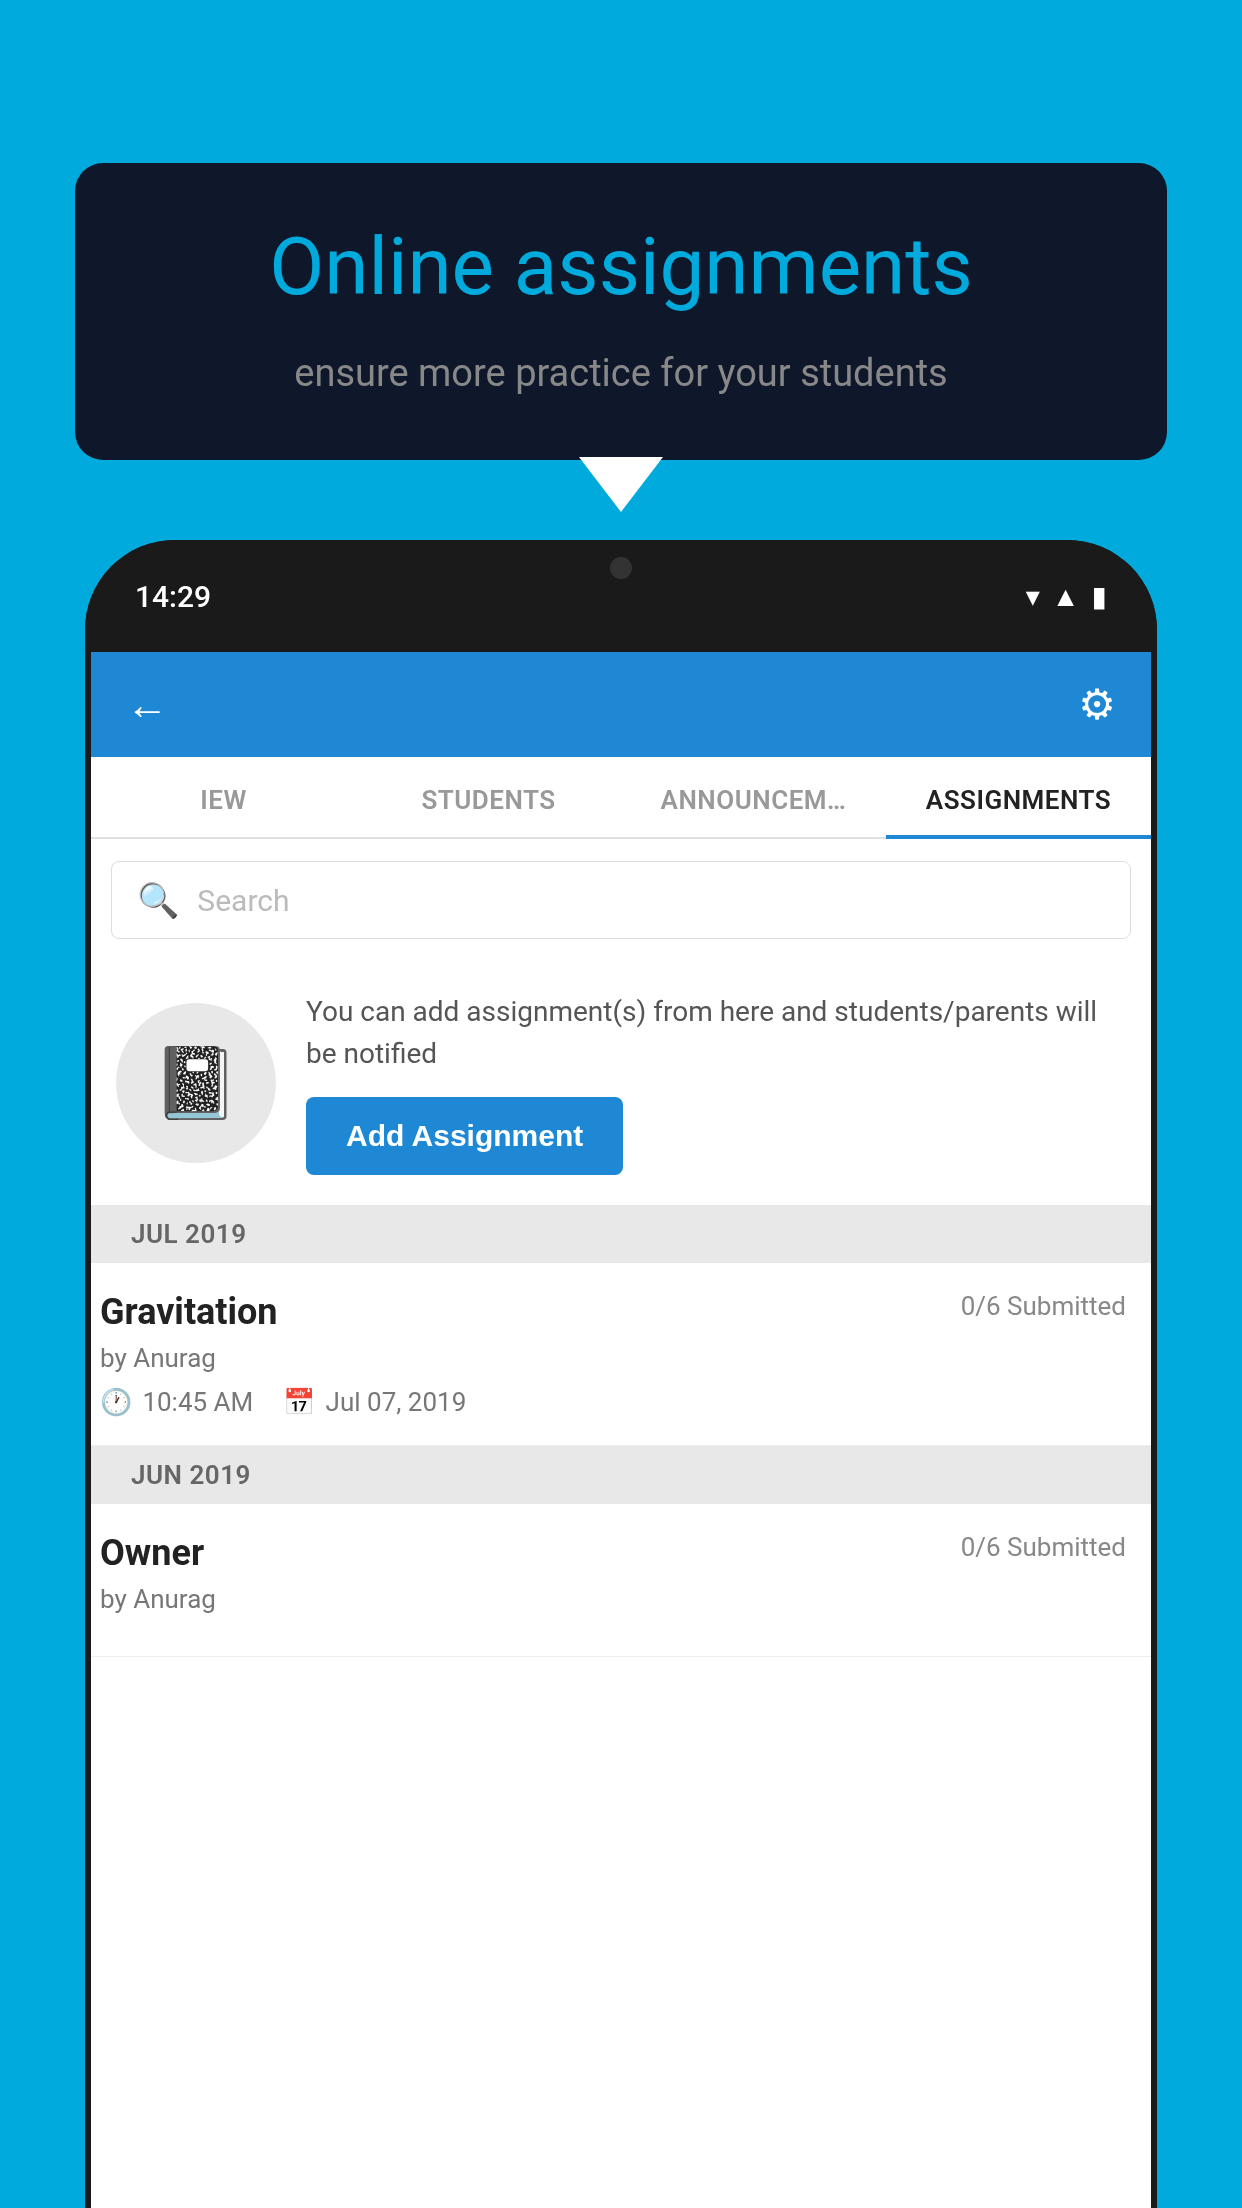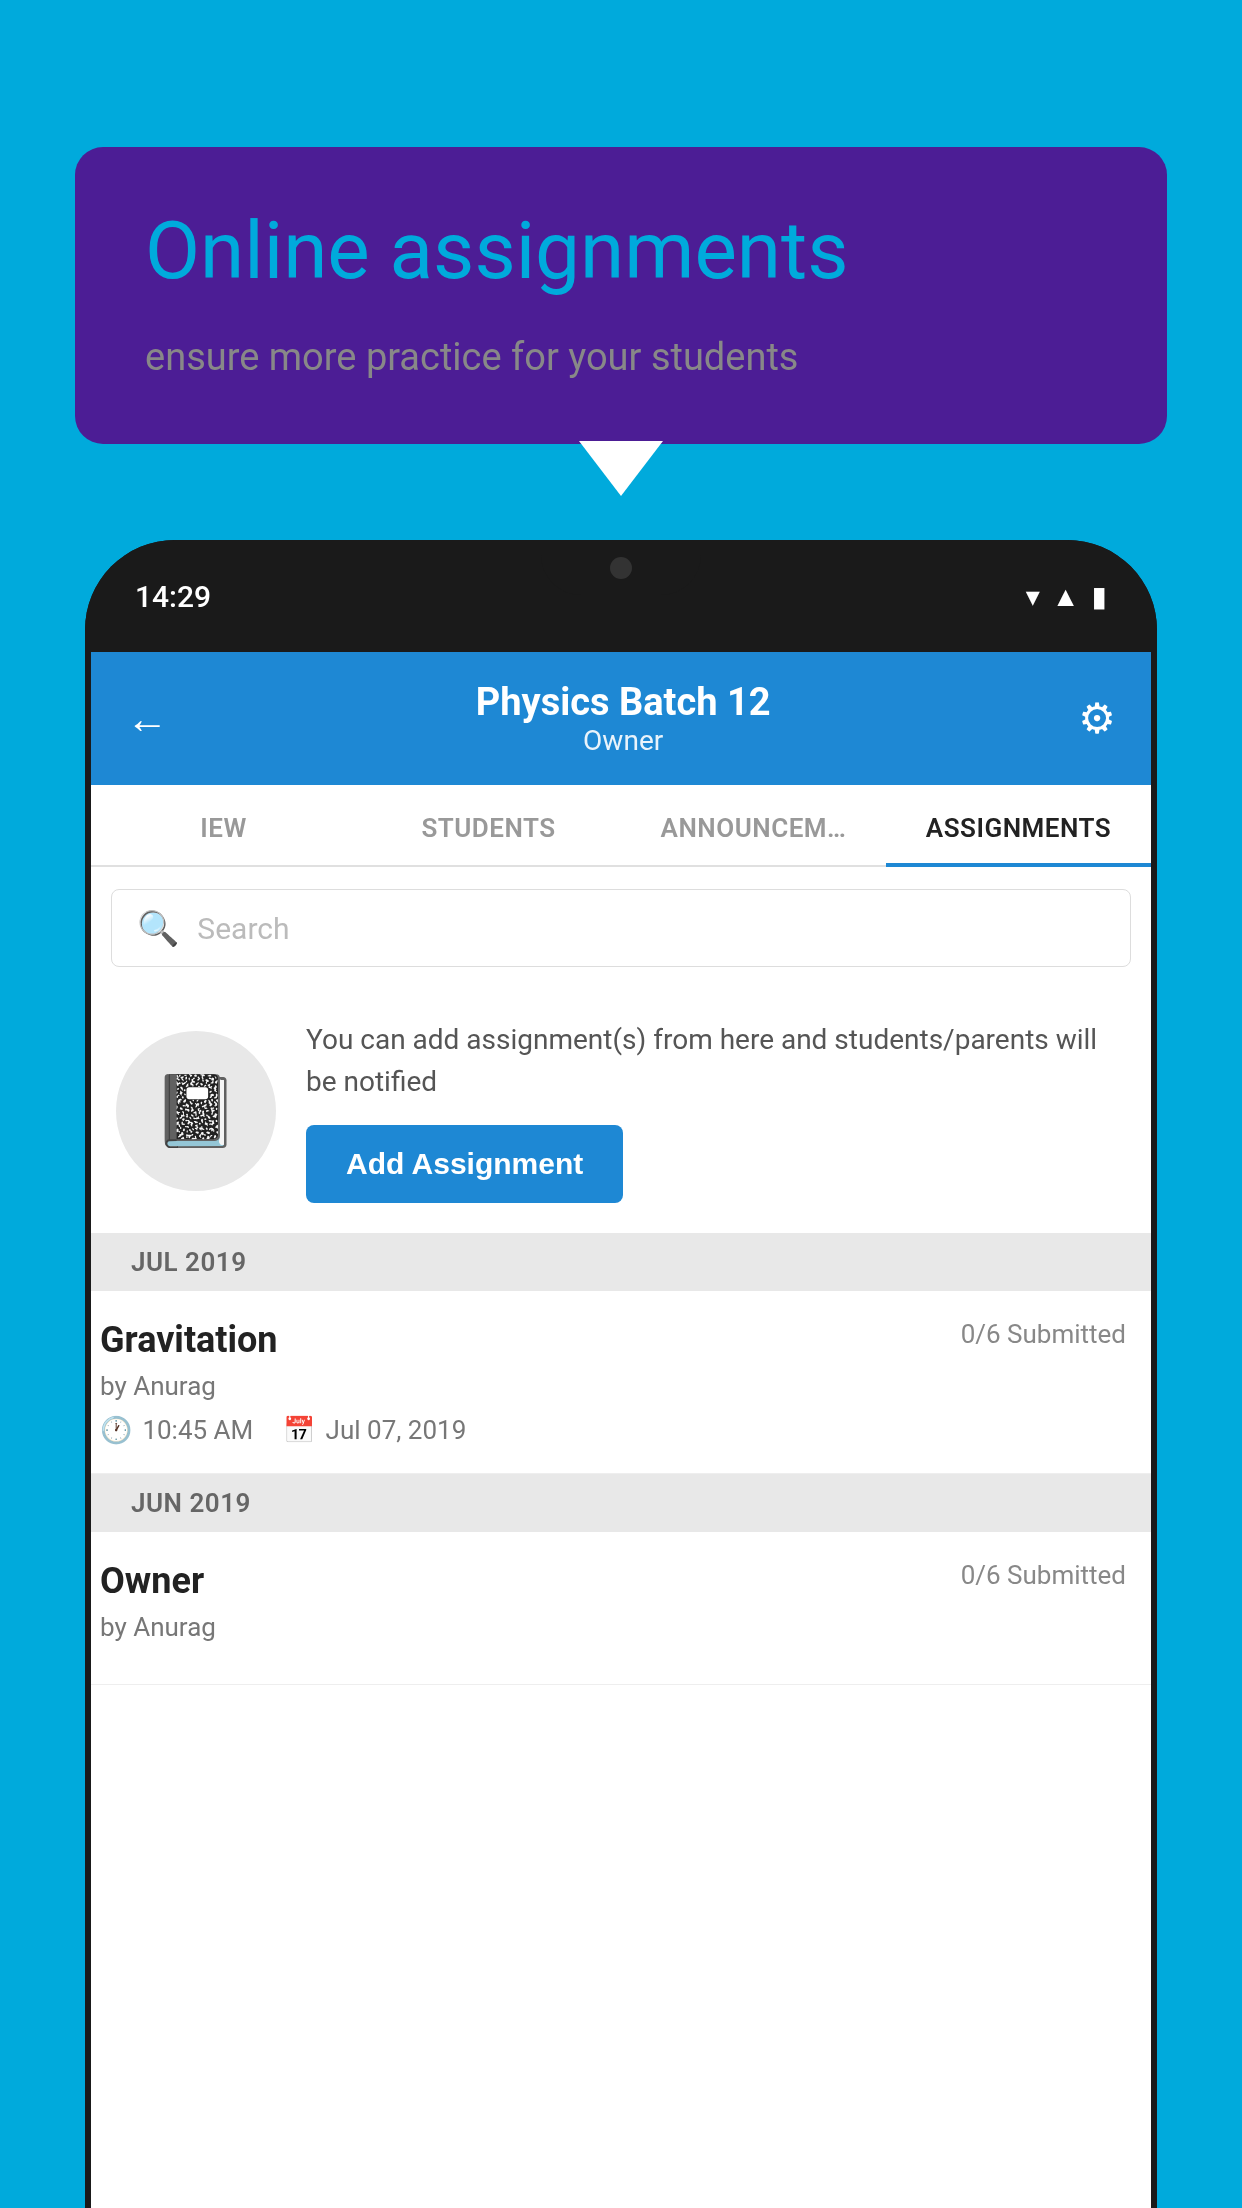--- a/index.html
+++ b/index.html
@@ -9,26 +9,27 @@
       height: 2208px;
       background-color: #00AADC;
       font-family: 'Roboto', Arial, sans-serif;
       overflow: hidden;
       position: relative;
     }
 
     
     .speech-bubble {
       position: absolute;
-      top: 147px;
+      top: 163px;
       left: 75px;
       right: 75px;
-      background: #4c1d95;
+      background: #0f172a;
       border-radius: 28px;
       padding: 60px 70px 65px 70px;
+      text-align: center;
     }
 
     .speech-bubble::after {
       content: '';
       position: absolute;
       bottom: -52px;
       left: 50%;
       transform: translateX(-50%);
       width: 0;
       height: 0;
@@ -346,24 +347,20 @@
       <span class="wifi-icon">▾</span>
       <span class="signal-icon">▲</span>
       <span class="battery-icon">▮</span>
     </div>
   </div>
 
   <div class="app-screen">
 
     <div class="app-header">
       <span class="back-arrow">←</span>
-      <div class="header-title-block">
-        <div class="header-title">Physics Batch 12</div>
-        <div class="header-subtitle">Owner</div>
-      </div>
       <span class="settings-icon">⚙</span>
     </div>
 
     <div class="tabs-bar">
       <div class="tab-item">IEW</div>
       <div class="tab-item">STUDENTS</div>
       <div class="tab-item">ANNOUNCEM…</div>
       <div class="tab-item active">ASSIGNMENTS</div>
     </div>
 

